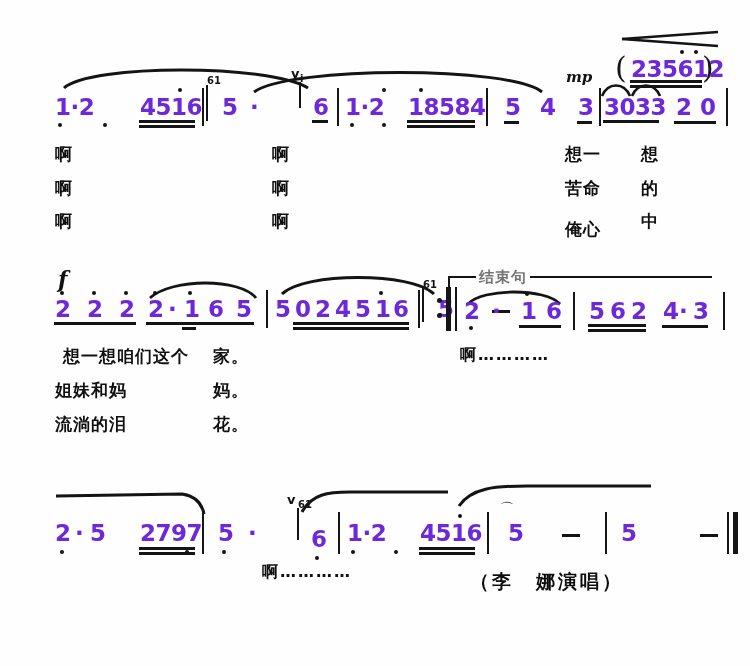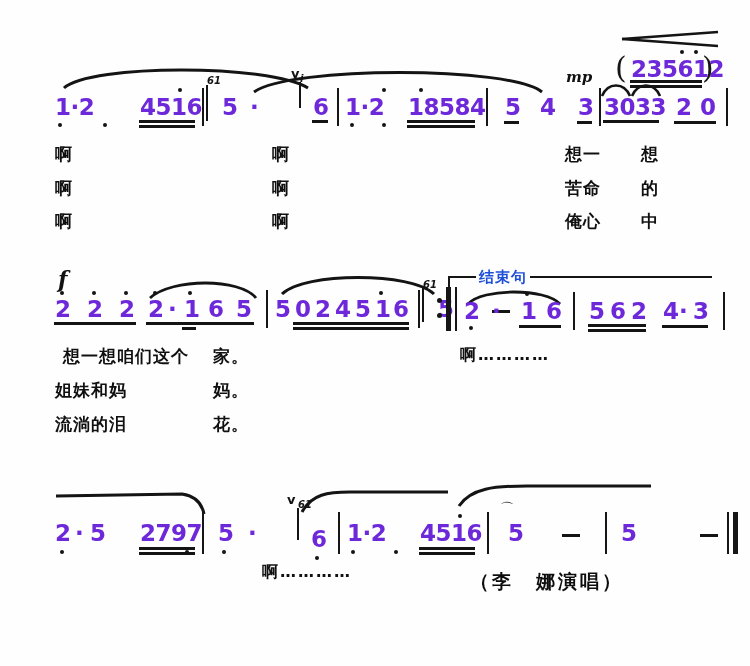--- a/index.html
+++ b/index.html
@@ -102,21 +102,21 @@
     font-size: 22px;
     font-family: "DejaVu Serif", serif;
   }
 
   
   .seclabel {
     position: absolute;
     font-family: "DejaVu Sans", "Liberation Sans", sans-serif;
     font-weight: bold;
     font-size: 15px;
-    color: #1d4ed8;
+    color: #737373;
     letter-spacing: 1px;
     background: #fefefe;
     padding: 0 3px;
   }
 
   
   .sbracket {
     position: absolute;
     border-top: 2px solid #151515;
     border-left: 2px solid #151515;
@@ -142,21 +142,20 @@
 
   
   .gracegrp {
     position: absolute;
     font-size: 10px;
     font-weight: bold;
     line-height: 9px;
     font-family: "DejaVu Sans", sans-serif;
     color: #141414;
     text-align: left;
-    font-style: italic;
   }
   .gracebar {
     position: absolute;
     width: 2px;
     background: #141414;
   }
 
   .vmark {
     position: absolute;
     font-size: 13px;
@@ -266,21 +265,21 @@
     <span class="lyric" style="left:565px;top:143px;">想一</span>
     <span class="lyric" style="left:641px;top:143px;">想</span>
 
     <span class="lyric" style="left:55px;top:177px;">啊</span>
     <span class="lyric" style="left:272px;top:177px;">啊</span>
     <span class="lyric" style="left:565px;top:177px;">苦命</span>
     <span class="lyric" style="left:641px;top:177px;">的</span>
 
     <span class="lyric" style="left:55px;top:210px;">啊</span>
     <span class="lyric" style="left:272px;top:210px;">啊</span>
-    <span class="lyric" style="left:565px;top:210px;">俺心</span>
+    <span class="lyric" style="left:565px;top:218px;">俺心</span>
     <span class="lyric" style="left:641px;top:210px;">中</span>
   </div>
 
   <div class="abs" style="left:0;top:0;width:750px;height:200px;">
 
     <span class="dyn f" style="left:58px;top:266px;">f</span>
 
     <span class="note" style="left:55px;top:298px;">2</span>
     <span class="odot" style="left:60px;top:291px;"></span>
     <span class="note" style="left:87px;top:298px;">2</span>

